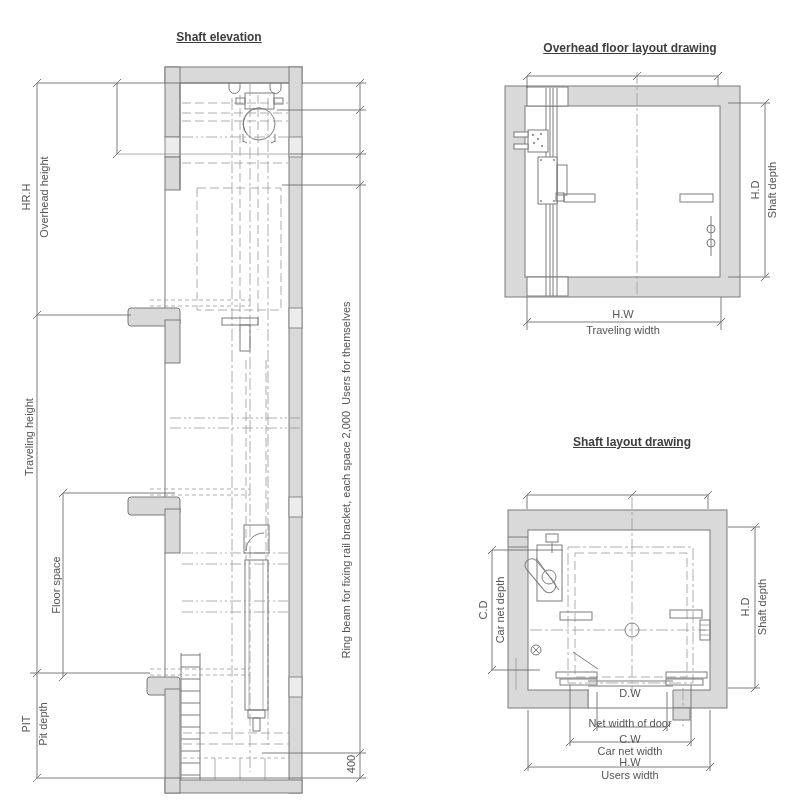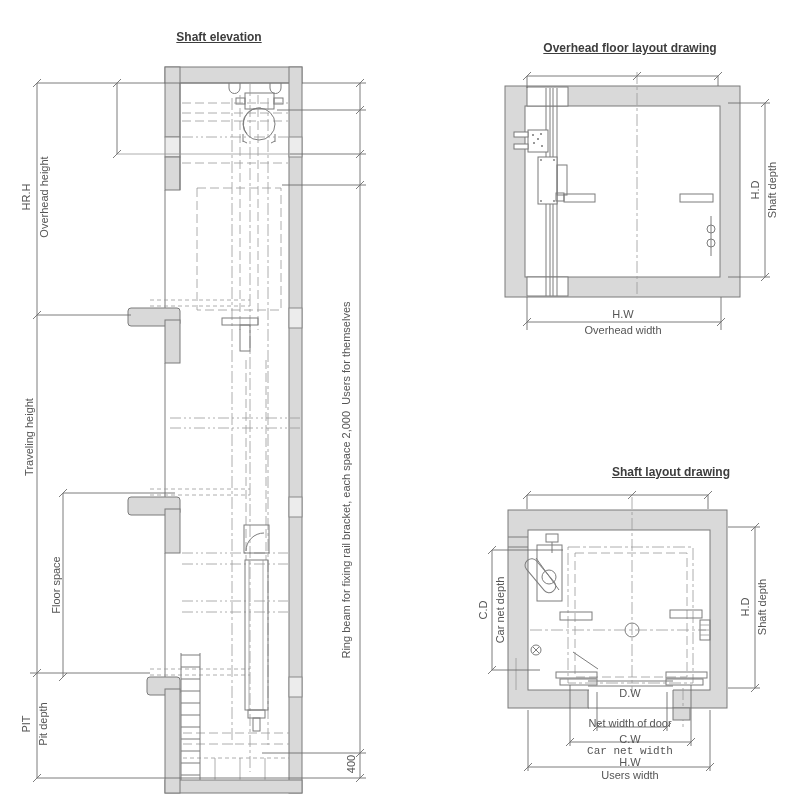--- a/index.html
+++ b/index.html
@@ -192,40 +192,40 @@
                         M488,554 L496,546 M488,674 L496,666
                         M751,531 L759,523 M751,692 L759,684
                         M593,731 L601,723 M663,731 L671,723
                         M566,746 L574,738 M687,746 L695,738
                         M524,771 L532,763 M706,771 L714,763"></path>
   </g>
 </svg>
 
 <div class="title" style="left:219px;top:37px;">Shaft elevation</div>
 <div class="title" style="left:630px;top:36px;margin-top:12px;">Overhead floor layout drawing</div>
-<div class="title" style="left:632px;top:472px;margin-left:39px;">Shaft layout drawing</div>
+<div class="title" style="left:632px;top:442px;">Shaft layout drawing</div>
 
 <div class="lbl v" style="left:26px;top:197px;">HR.H</div>
 <div class="lbl v" style="left:44px;top:197px;">Overhead height</div>
 <div class="lbl v" style="left:29px;top:437px;">Traveling height</div>
 <div class="lbl v" style="left:56px;top:585px;">Floor space</div>
 <div class="lbl v" style="left:26px;top:724px;">PIT</div>
 <div class="lbl v" style="left:43px;top:724px;">Pit depth</div>
 <div class="lbl v" style="left:346px;top:480px;">Ring beam for fixing rail bracket, each space 2,000  Users for themselves</div>
 <div class="lbl v" style="left:351px;top:764px;">400</div>
 
 <div class="lbl" style="left:623px;top:314px;">H.W</div>
-<div class="lbl" style="left:623px;top:330px;">Overhead width</div>
+<div class="lbl" style="left:623px;top:330px;">Traveling width</div>
 <div class="lbl v" style="left:755px;top:190px;">H.D</div>
 <div class="lbl v" style="left:772px;top:190px;">Shaft depth</div>
 
 <div class="lbl v" style="left:483px;top:610px;">C.D</div>
 <div class="lbl v" style="left:500px;top:610px;">Car net depth</div>
 <div class="lbl v" style="left:745px;top:607px;">H.D</div>
 <div class="lbl v" style="left:762px;top:607px;">Shaft depth</div>
 <div class="lbl" style="left:630px;top:693px;">D.W</div>
 <div class="lbl" style="left:630px;top:723px;">Net width of door</div>
 <div class="lbl" style="left:630px;top:739px;text-align:right;">C.W</div>
-<div class="lbl" style="left:630px;top:751px;font-family:Liberation Mono, monospace;">Car net width</div>
+<div class="lbl" style="left:630px;top:751px;">Car net width</div>
 <div class="lbl" style="left:630px;top:762px;">H.W</div>
 <div class="lbl" style="left:630px;top:775px;">Users width</div>
 
 </div>
 
 </body></html>

